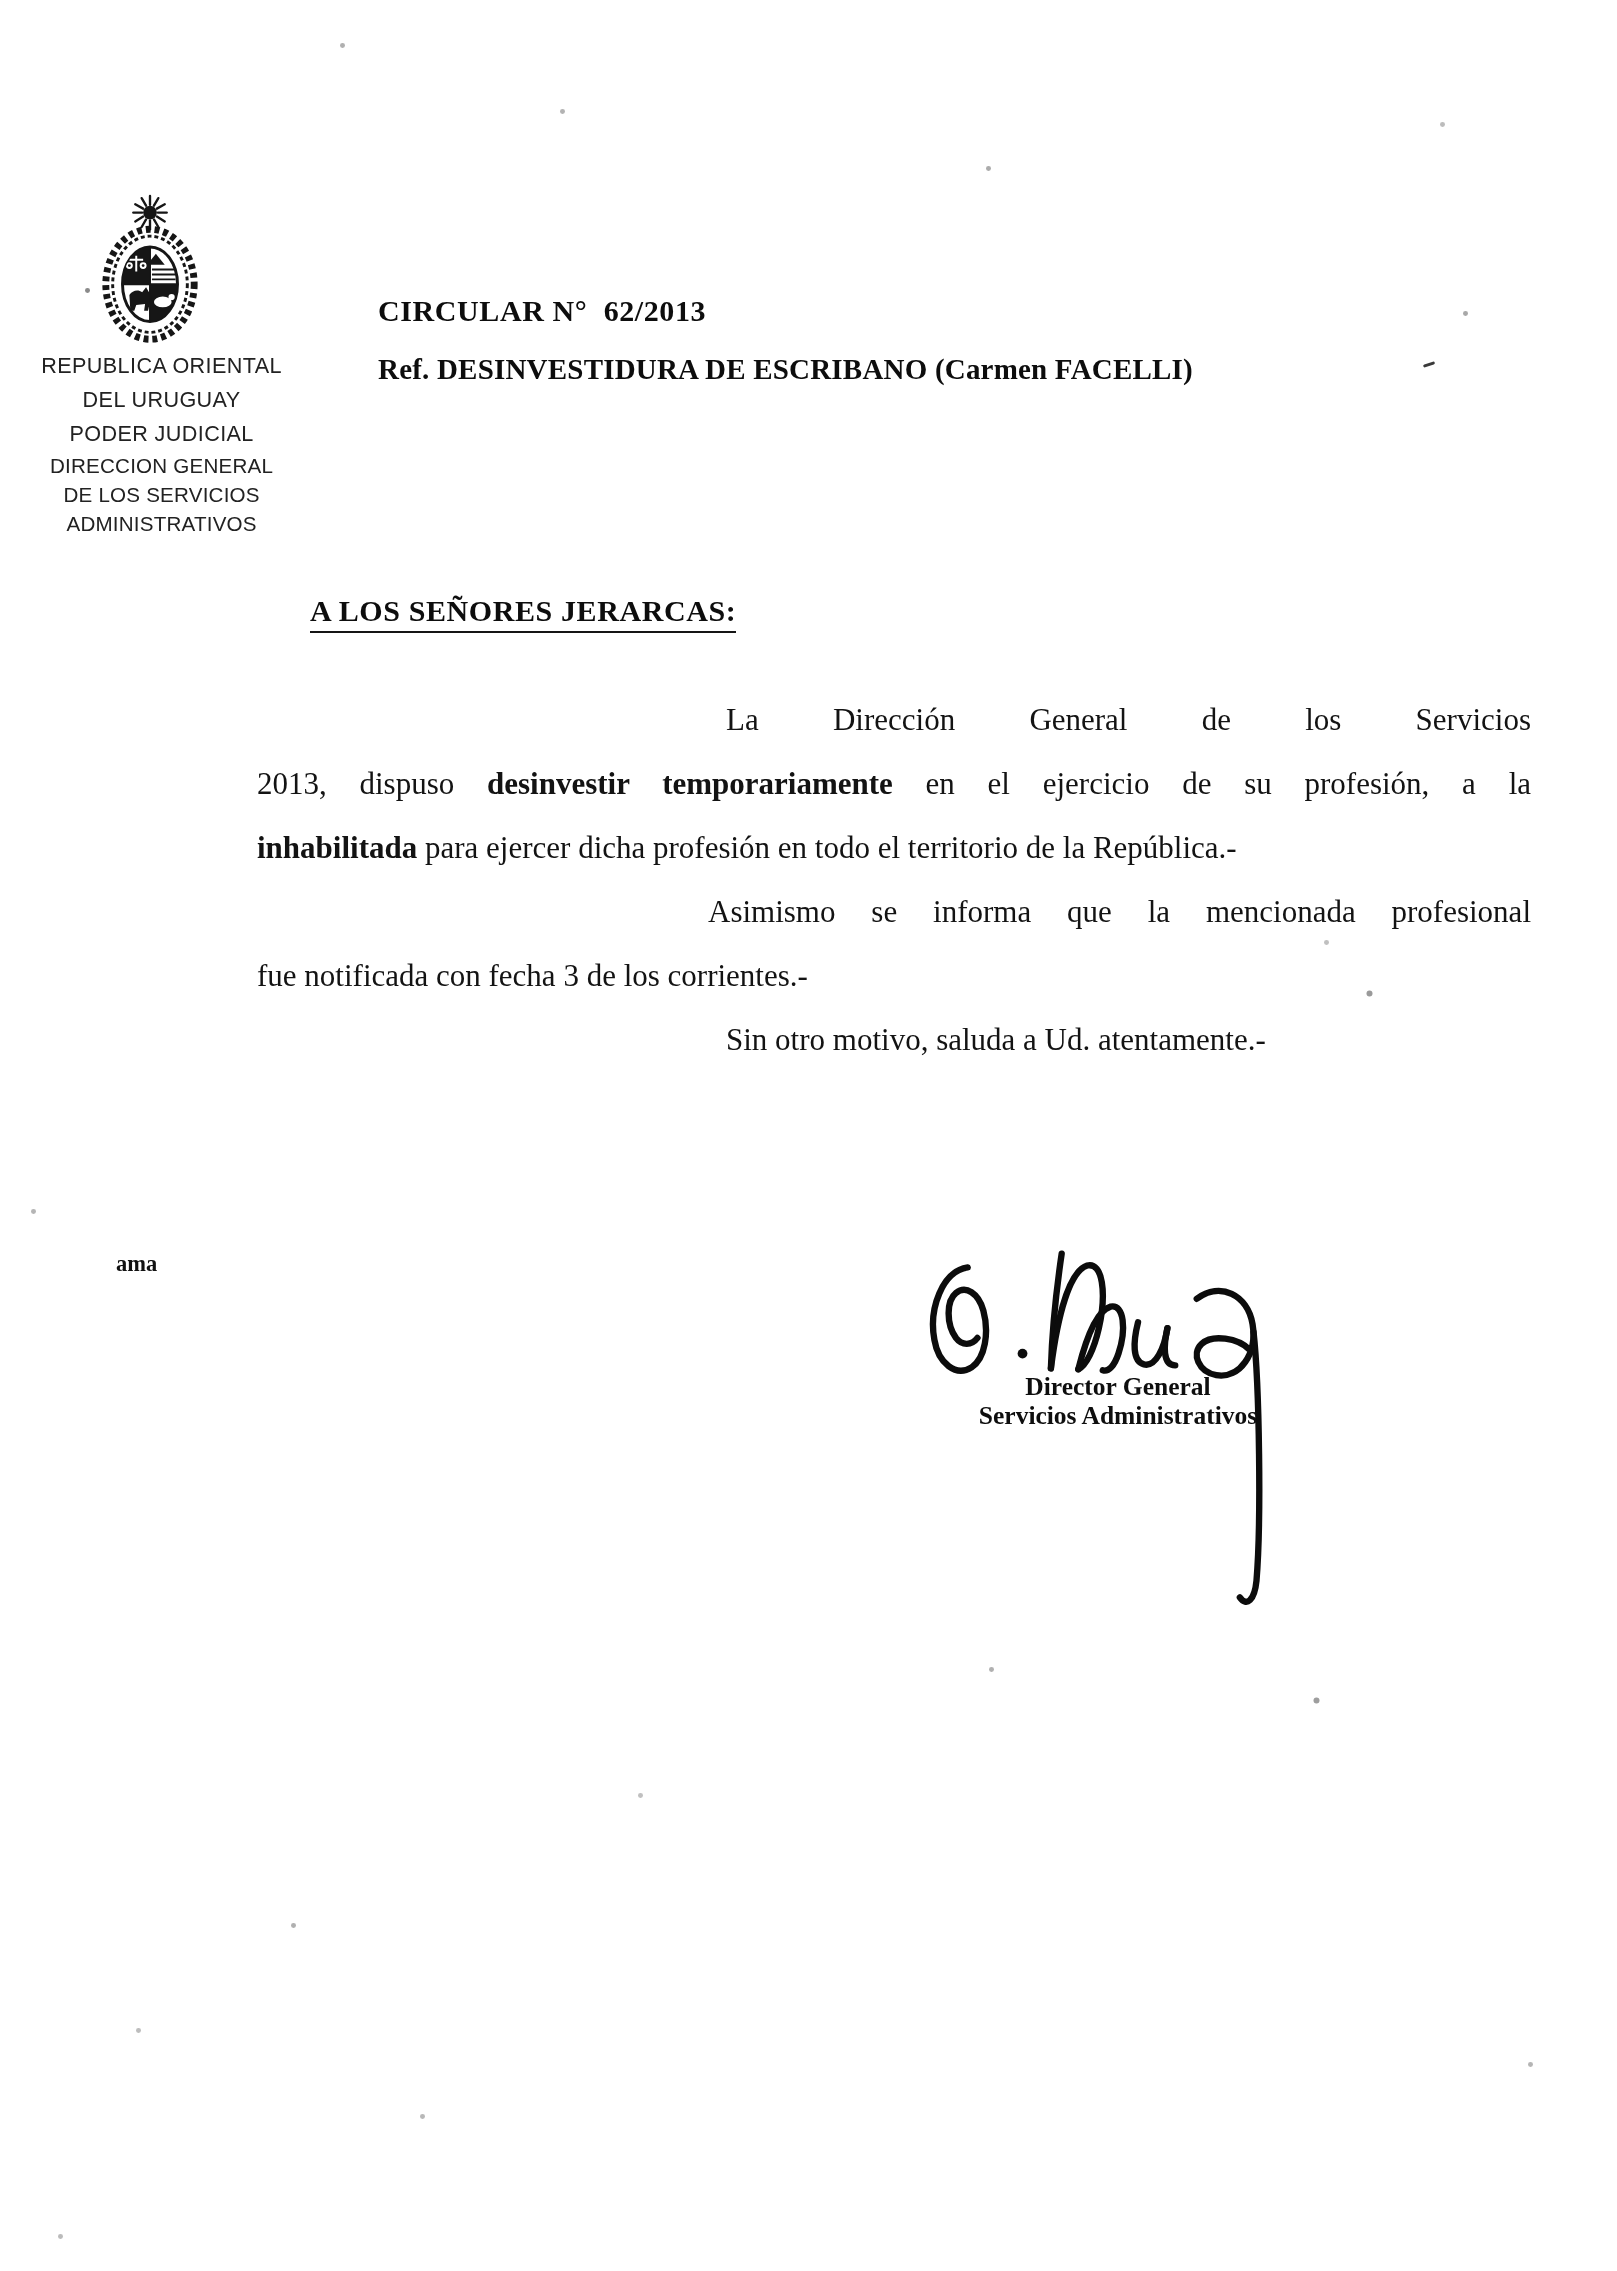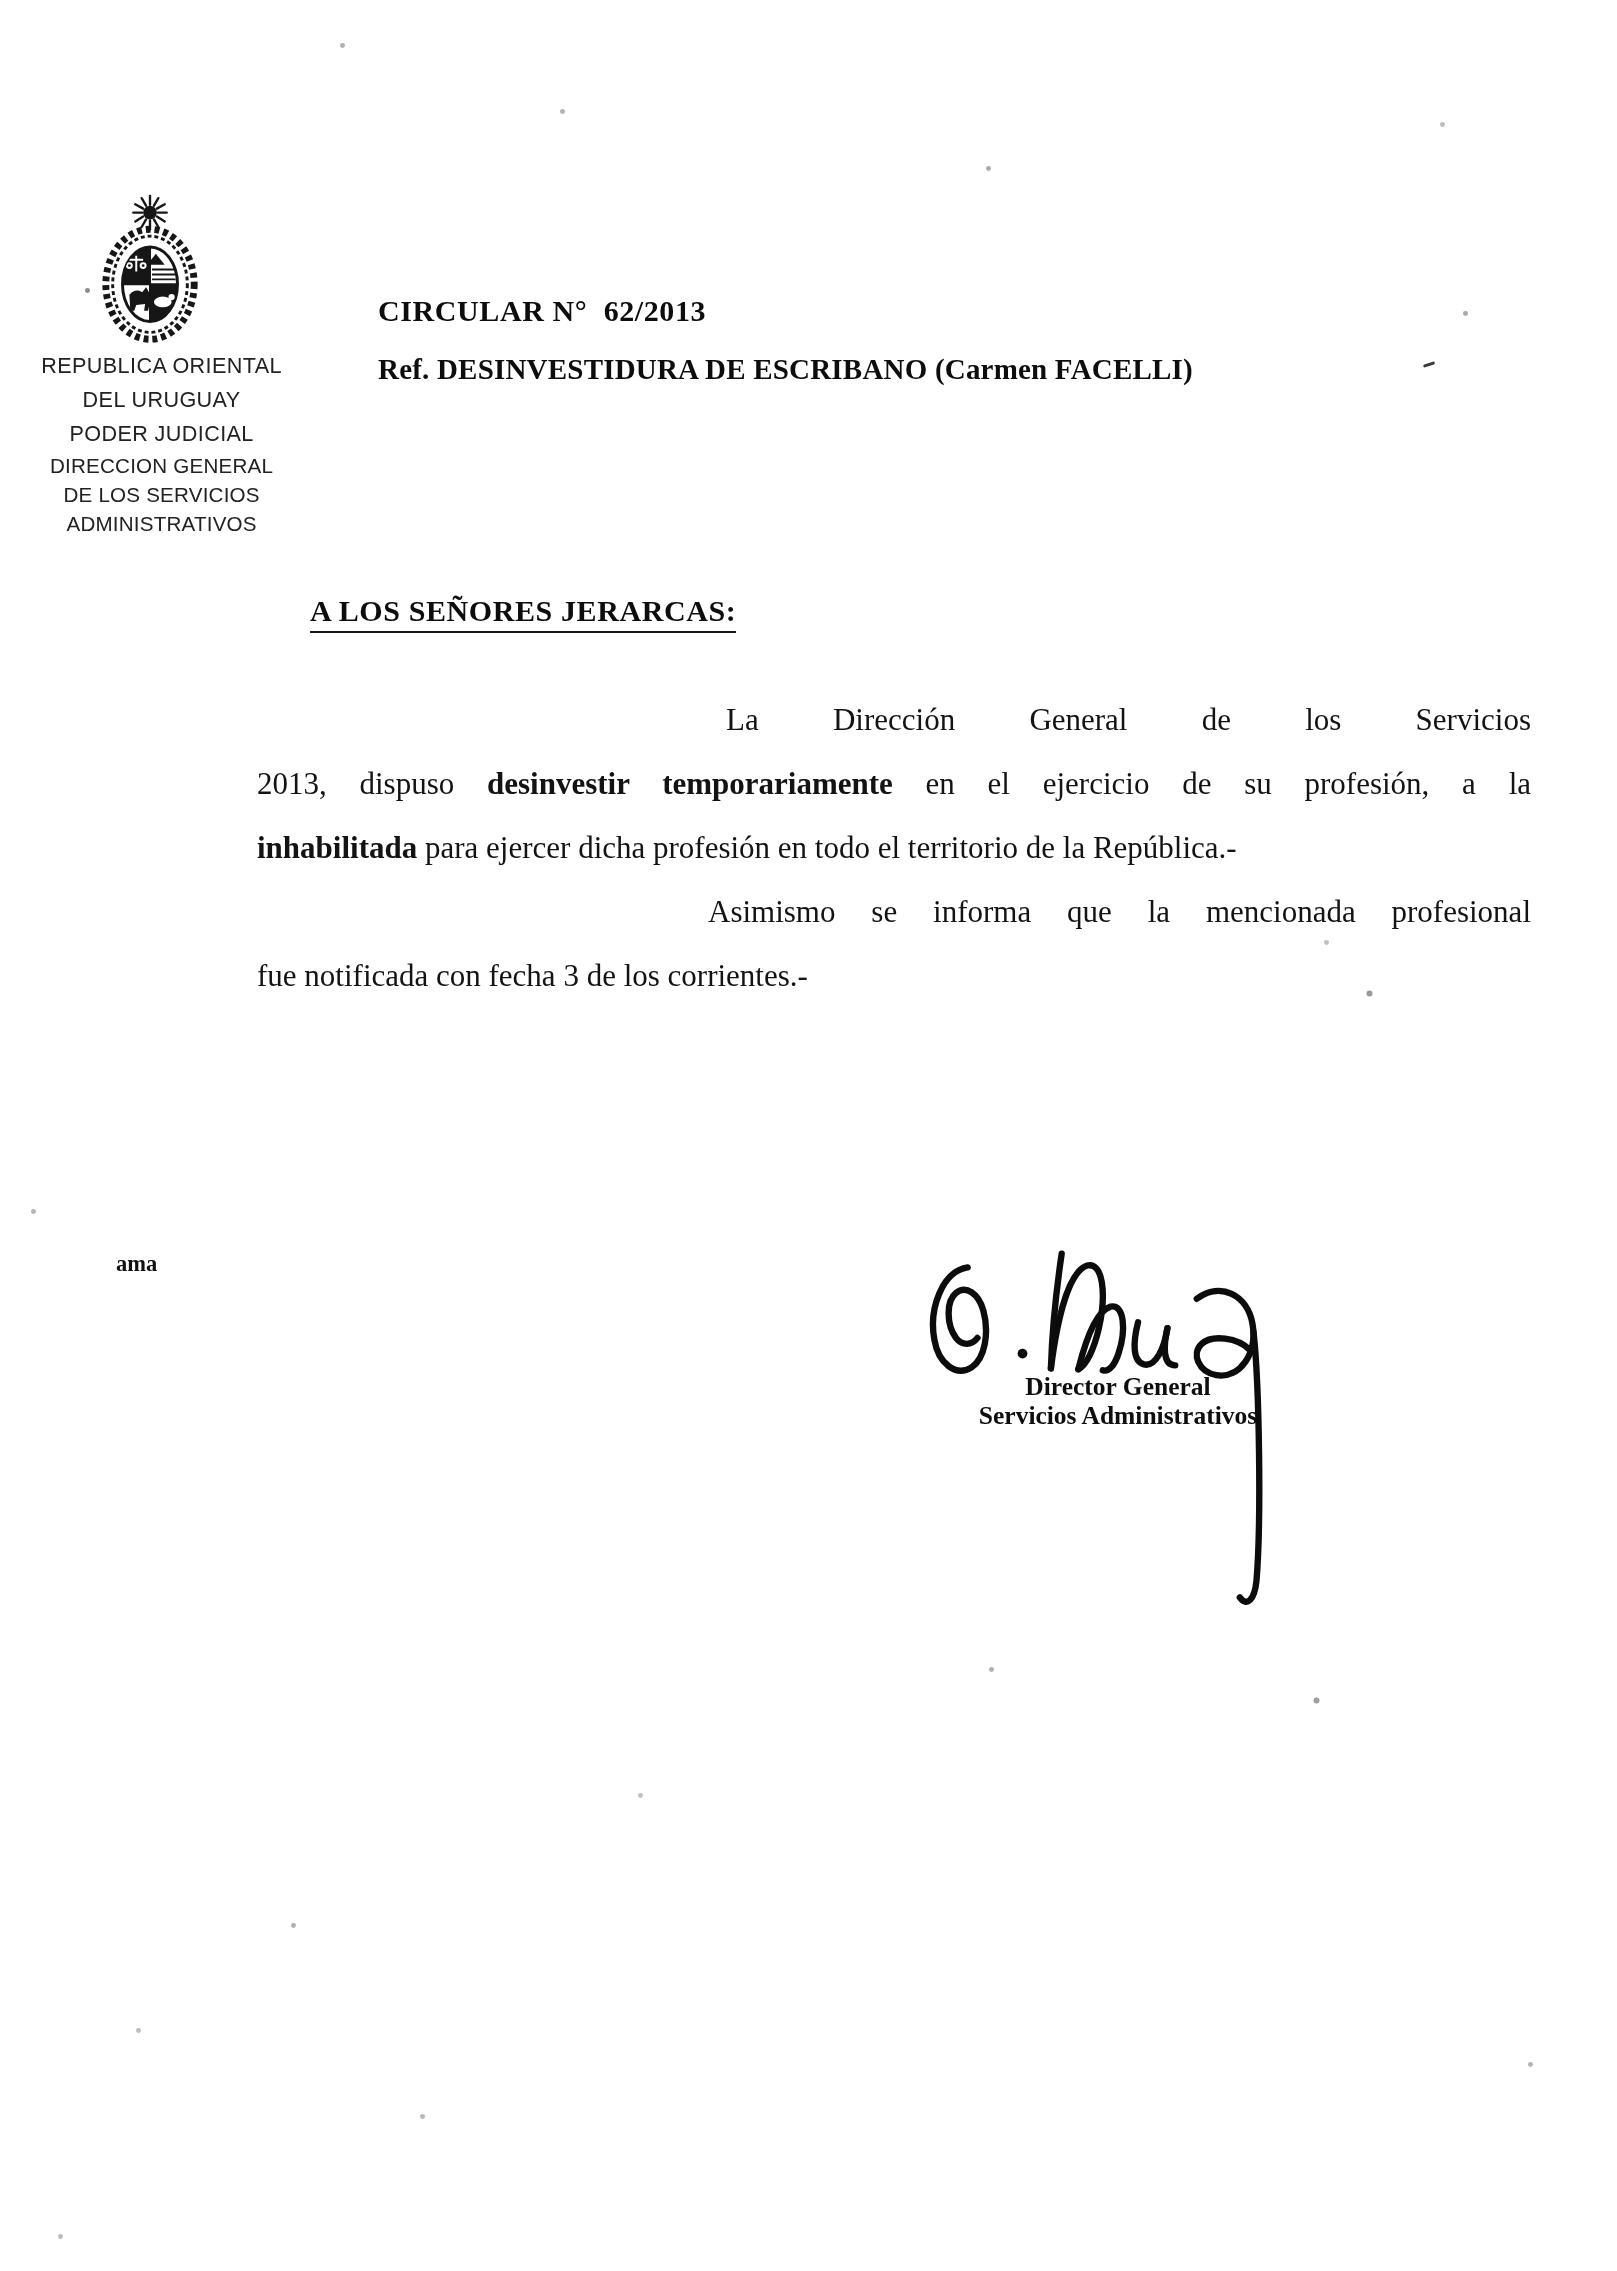--- a/index.html
+++ b/index.html
@@ -162,20 +162,21 @@
   <div class="stray-tick"></div>
 
   <div class="salutation">A LOS SEÑORES JERARCAS:</div>
 
   <div class="body-text">
       <div class="body-line just" style="padding-left: 469px;"><span>La Dirección General de los Servicios</span></div>
       <div class="body-line just"><span>2013, dispuso </span><span class="b">desinvestir temporariamente</span><span> en el ejercicio de su profesión, a la</span></div>
       <div class="body-line"><span class="b">inhabilitada</span><span> para ejercer dicha profesión en todo el territorio de la República.-</span></div>
       <div class="body-line just" style="padding-left: 451px;"><span>Asimismo se informa que la mencionada profesional</span></div>
       <div class="body-line"><span>fue notificada con fecha 3 de los corrientes.-</span></div>
+      <div class="body-line" style="padding-left: 469px;"><span>Sin otro motivo, saluda a Ud. atentamente.-</span></div>
     </div>
 
   <div class="typist-initials">ama</div>
 
   <div class="sig-scrawl">
     <svg width="372" height="382" viewBox="0 0 380 390" xmlns="http://www.w3.org/2000/svg">
       <g fill="none" stroke="#0c0c0c" stroke-width="6.5" stroke-linecap="round">
         <path d="M62,30 C36,34 22,72 28,104 C32,128 50,142 66,132 C80,123 84,96 78,74 C73,56 60,48 50,56 C40,64 40,88 50,102 C56,110 66,110 72,102"></path>
         <path d="M158,16 C153,50 148,100 147,133"></path>
         <path d="M147,133 C154,78 166,34 184,28 C200,24 204,56 196,92 C191,114 183,130 175,134"></path>

